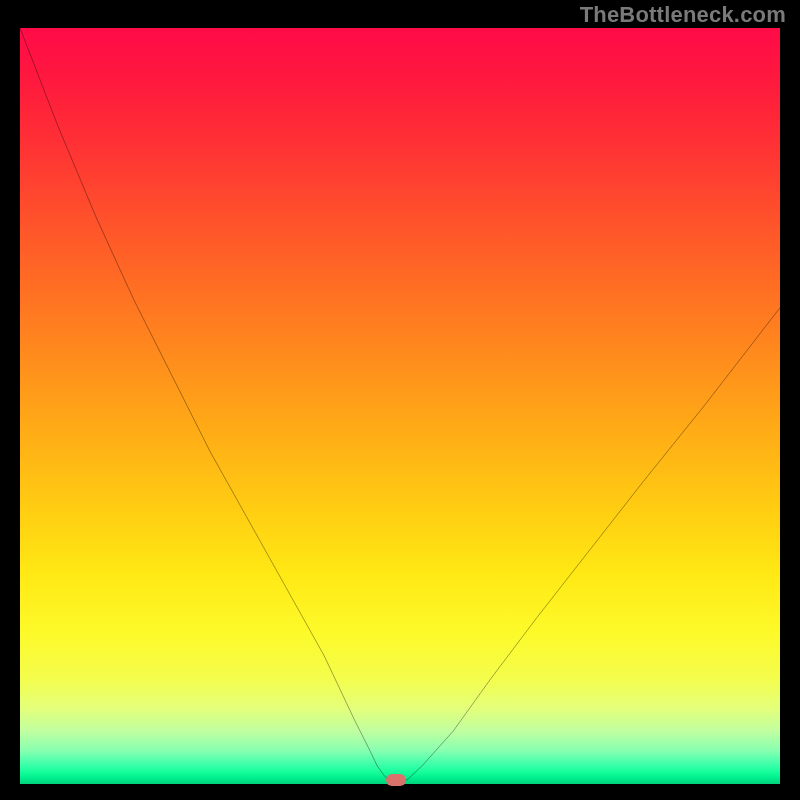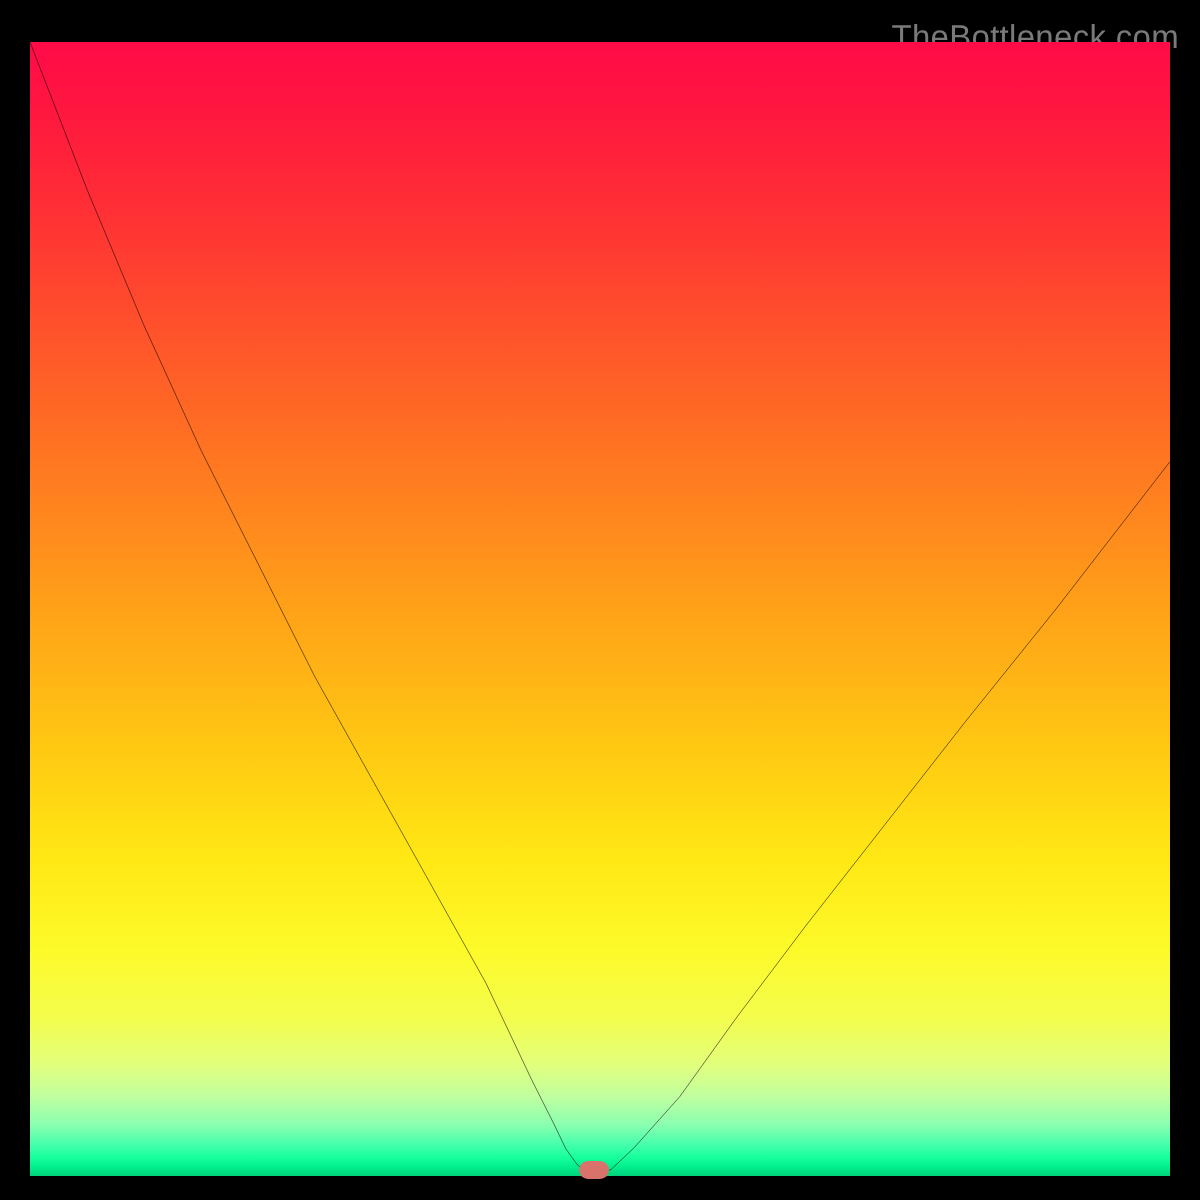--- a/index.html
+++ b/index.html
@@ -12,25 +12,25 @@
     overflow: hidden;
   }
   .frame {
     position: relative;
     width: 800px;
     height: 800px;
     background: #000;
   }
   .watermark {
     position: absolute;
-    top: 12px;
+    top: 2px;
     right: 14px;
     color: #7a7a7a;
     font-size: 22px;
-    font-weight: 400;
+    font-weight: 700;
     letter-spacing: 0.2px;
     user-select: none;
     text-align: center;
   }
   .plot {
     position: absolute;
     left: 20px;
     top: 28px;
     width: 760px;
     height: 756px;

